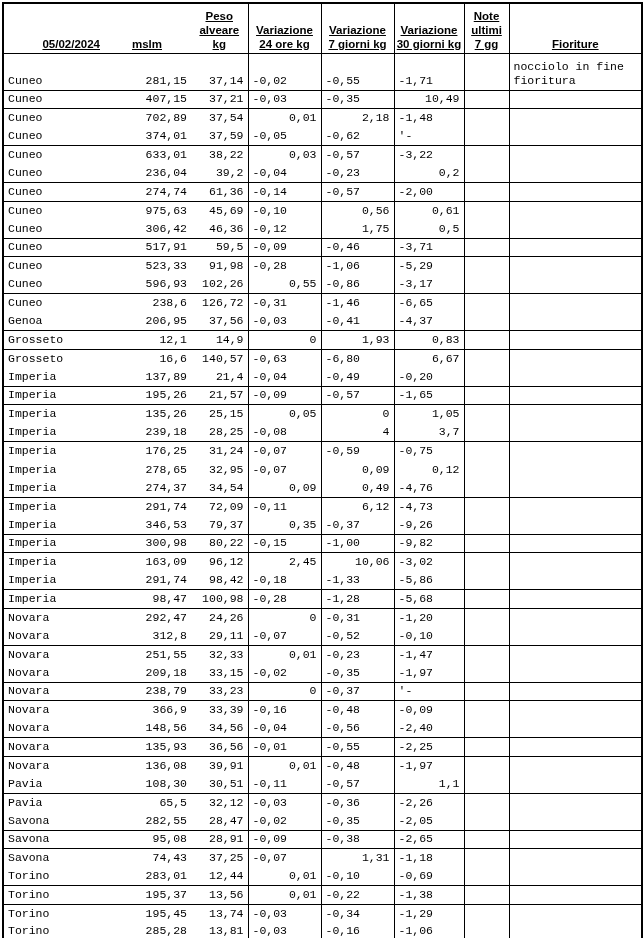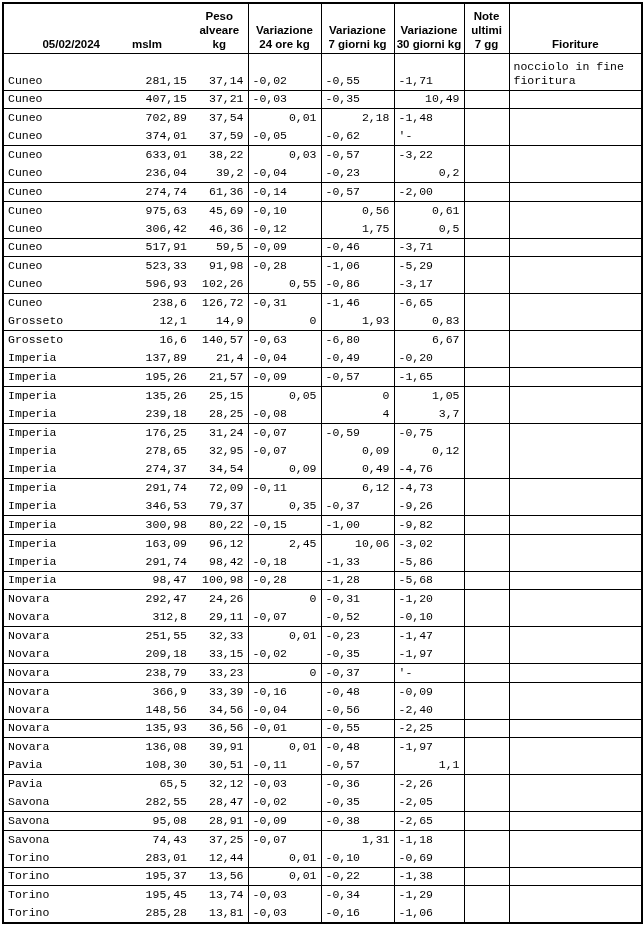--- a/index.html
+++ b/index.html
@@ -25,20 +25,21 @@
     height: 50px;
   }
   th {
     font-weight: bold;
     vertical-align: bottom;
     text-align: center;
     white-space: pre-line;
     line-height: 14px;
     padding: 1px 2px 2px 2px;
     font-size: 11.5px;
+    text-decoration: underline;
   }
   thead tr {
     border-bottom: 1px solid #000;
   }
   th.h-date {
     text-align: right;
     padding-right: 9px;
   }
   th.h-mslm {
     text-align: center;
@@ -226,20 +227,30 @@
           <td class="al-left">Cuneo</td>
           <td class="al-right">238,6</td>
           <td class="al-right">126,72</td>
           <td class="vline al-left">-0,31</td>
           <td class="vline al-left">-1,46</td>
           <td class="vline al-left">-6,65</td>
           <td class="vline al-left"></td>
           <td class="vline al-left"></td>
         </tr>
         <tr class="divider">
+          <td class="al-left">Genoa</td>
+          <td class="al-right">206,95</td>
+          <td class="al-right">37,56</td>
+          <td class="vline al-left">-0,03</td>
+          <td class="vline al-left">-0,41</td>
+          <td class="vline al-left">-4,37</td>
+          <td class="vline al-left"></td>
+          <td class="vline al-left"></td>
+        </tr>
+        <tr class="divider">
           <td class="al-left">Grosseto</td>
           <td class="al-right">12,1</td>
           <td class="al-right">14,9</td>
           <td class="vline al-right">0</td>
           <td class="vline al-right">1,93</td>
           <td class="vline al-right">0,83</td>
           <td class="vline al-left"></td>
           <td class="vline al-left"></td>
         </tr>
         <tr>

